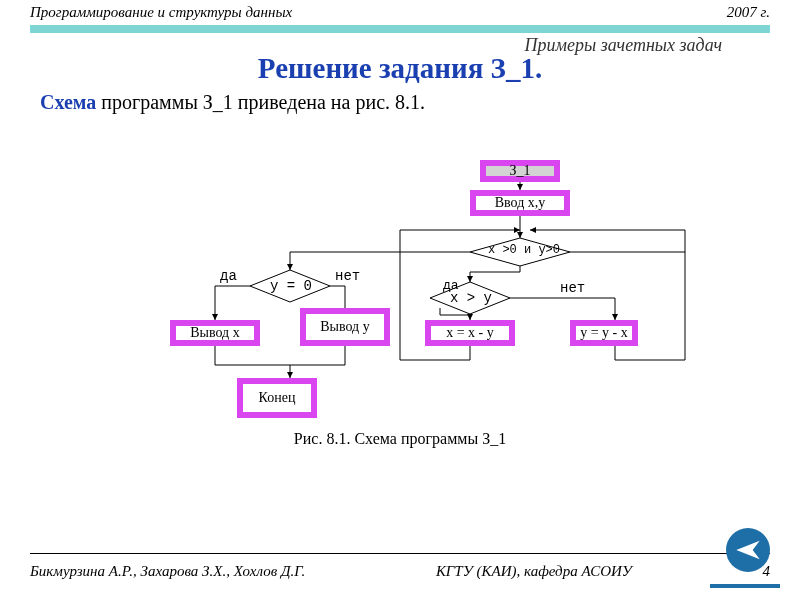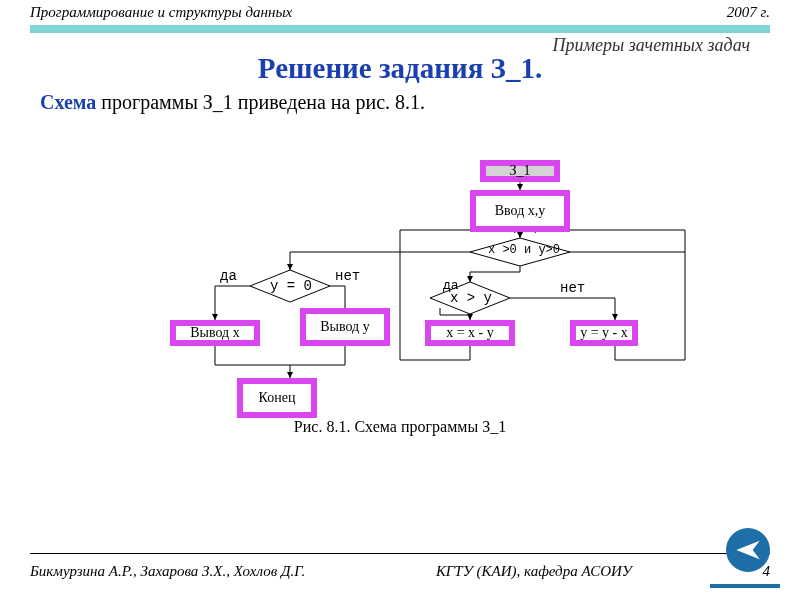--- a/index.html
+++ b/index.html
@@ -19,21 +19,21 @@
     font-style: italic;
     font-size: 15px;
   }
   .teal-bar {
     height: 8px;
     background: #7fd4d4;
     margin: 4px 30px 0 30px;
   }
   .slide-subtitle {
     text-align: right;
-    padding: 2px 50px 0 0;
+    padding: 2px 78px 0 0;
     font-style: italic;
     font-size: 18px;
     color: #333;
   }
   .slide-title {
     text-align: center;
     font-weight: bold;
     font-size: 29px;
     color: #1a3fb0;
     margin-top: -4px;
@@ -56,36 +56,36 @@
     border: 6px solid #d946ef;
     background: #fff;
     text-align: center;
     font-size: 14px;
     display: flex;
     align-items: center;
     justify-content: center;
     box-sizing: border-box;
   }
   .n-title   { left: 340px; top:   0px; width: 80px;  height: 22px; background: lightgray; }
-  .n-input   { left: 330px; top:  30px; width: 100px; height: 42px; }
+  .n-input   { left: 330px; top:  30px; width: 100px; height: 26px; }
   .n-outx    { left:  30px; top: 160px; width: 90px;  height: 26px; }
   .n-outy    { left: 160px; top: 148px; width: 90px;  height: 38px; }
   .n-xmy     { left: 285px; top: 160px; width: 90px;  height: 26px; }
   .n-ymx     { left: 430px; top: 160px; width: 68px;  height: 26px; }
   .n-end     { left: 97px; top: 218px; width: 80px;  height: 40px; }
   .dlabel {
     position: absolute;
     font-size: 14px;
     background: transparent;
     font-family: Liberation Mono, monospace;
   }
   .caption {
     position: absolute;
     left: 0; right: 0;
-    top: 418px;
+    top: 430px;
     text-align: center;
     font-size: 16px;
   }
   .footer-line {
     position: absolute;
     left: 30px; right: 30px;
     bottom: 46px;
     border-top: 1px solid #000;
   }
   .footer {

